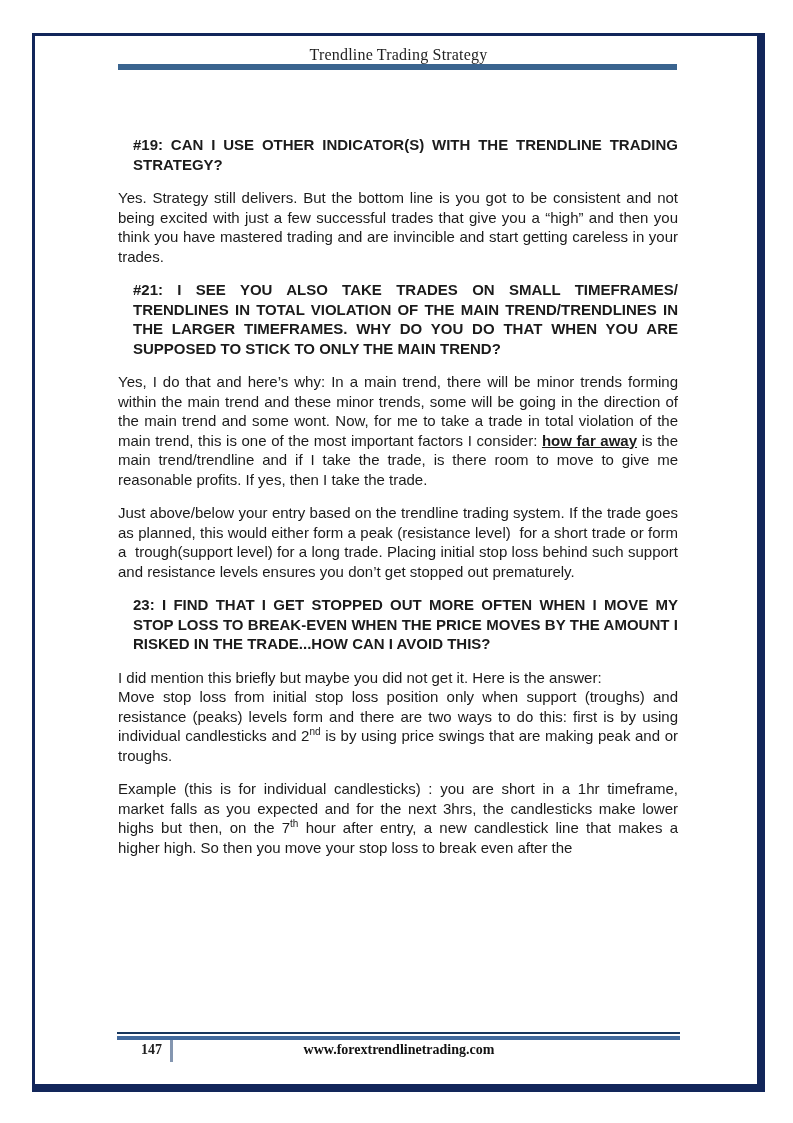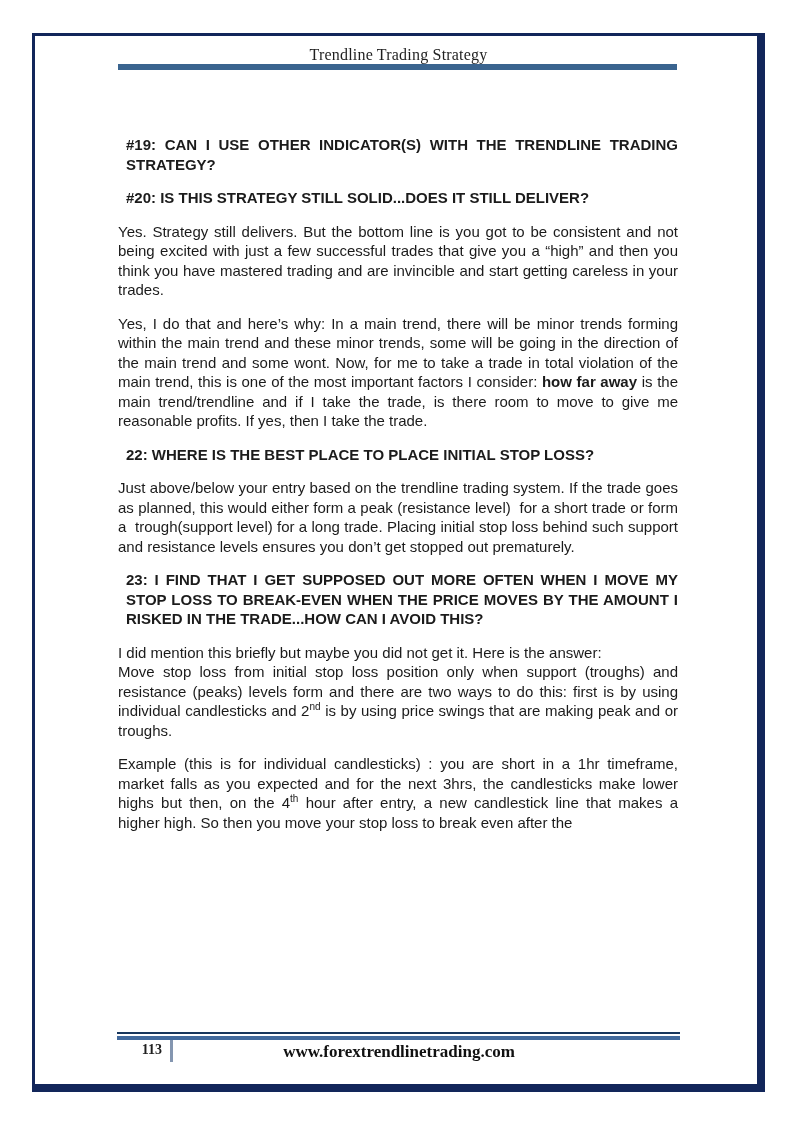--- a/index.html
+++ b/index.html
@@ -54,29 +54,30 @@
     position: absolute;
     left: 118px;
     top: 135px;
     width: 560px;
     font-size: 15px;
     line-height: 19.5px;
     text-align: justify;
   }
   .doc-heading {
     font-weight: 700;
-    margin: 0 0 14px 8px;
+    margin: 0 0 14px 15px;
     text-align: justify;
   }
   .doc-para {
     margin: 0 0 14px 0;
     text-align: justify;
   }
   .run-bold-underline {
     font-weight: 700;
+    text-decoration: underline;
   }
   .run-sup {
     font-size: 10px;
     vertical-align: super;
     line-height: 0;
     margin-top: 28px;
   }
   .footer-rule-dark {
     position: absolute;
     left: 117px;
@@ -113,49 +114,48 @@
     background: #8496b0;
   }
   .footer-site {
     position: absolute;
     left: 118px;
     top: 1042px;
     width: 562px;
     text-align: center;
     font-family: "Liberation Serif", serif;
     font-weight: 700;
-    font-size: 17px;
+    font-size: 14px;
     color: #111111;
   }
 </style>
 </head>
 <body>
 
 <div class="sheet">
 
   <div class="page-frame"></div>
 
   <div class="header-title">Trendline Trading Strategy</div>
 
   <div class="header-rule"></div>
 
   <div class="doc-body">
       <p class="doc-heading"><span>#19: CAN I USE OTHER INDICATOR(S) WITH THE TRENDLINE TRADING STRATEGY?</span></p>
-      <p class="doc-heading"><span>#20: IS THIS STRATEGY STILL SOLID...DOES IT STILL DELIVER?</span></p>
       <p class="doc-para"><span>Yes. Strategy still delivers. But the bottom line is you got to be consistent and not being excited with just a few successful trades that give you a “high” and then you think you have mastered trading and are invincible and start getting careless in your trades.</span></p>
+      <p class="doc-heading"><span>#21: I SEE YOU ALSO TAKE TRADES ON SMALL TIMEFRAMES/ TRENDLINES IN TOTAL VIOLATION OF THE MAIN TREND/TRENDLINES IN THE LARGER TIMEFRAMES. WHY DO YOU DO THAT WHEN YOU ARE SUPPOSED TO STICK TO ONLY THE MAIN TREND?</span></p>
       <p class="doc-para"><span>Yes, I do that and here’s why: In a main trend, there will be minor trends forming within the main trend and these minor trends, some will be going in the direction of the main trend and some wont. Now, for me to take a trade in total violation of the main trend, this is one of the most important factors I consider: </span><span class="run-bold-underline">how far away</span><span> is the main trend/trendline and if I take the trade, is there room to move to give me reasonable profits. If yes, then I take the trade.</span></p>
-      <p class="doc-heading"><span>22: WHERE IS THE BEST PLACE TO PLACE INITIAL STOP LOSS?</span></p>
       <p class="doc-para"><span>Just above/below your entry based on the trendline trading system. If the trade goes as planned, this would either form a peak (resistance level) &nbsp;for a short trade or form a &nbsp;trough(support level) for a long trade. Placing initial stop loss behind such support and resistance levels ensures you don’t get stopped out prematurely.</span></p>
-      <p class="doc-heading"><span>23: I FIND THAT I GET SUPPOSED OUT MORE OFTEN WHEN I MOVE MY STOP LOSS TO BREAK-EVEN WHEN THE PRICE MOVES BY THE AMOUNT I RISKED IN THE TRADE...HOW CAN I AVOID THIS?</span></p>
+      <p class="doc-heading"><span>23: I FIND THAT I GET STOPPED OUT MORE OFTEN WHEN I MOVE MY STOP LOSS TO BREAK-EVEN WHEN THE PRICE MOVES BY THE AMOUNT I RISKED IN THE TRADE...HOW CAN I AVOID THIS?</span></p>
       <p class="doc-para"><span>I did mention this briefly but maybe you did not get it. Here is the answer:</span><br><span>Move stop loss from initial stop loss position only when support (troughs) and resistance (peaks) levels form and there are two ways to do this: first is by using individual candlesticks and 2</span><span class="run-sup">nd</span><span> is by using price swings that are making peak and or troughs.</span></p>
-      <p class="doc-para"><span>Example (this is for individual candlesticks) : you are short in a 1hr timeframe, market falls as you expected and for the next 3hrs, the candlesticks make lower highs but then, on the 4</span><span class="run-sup">th</span><span> hour after entry, a new candlestick line that makes a higher high. So then you move your stop loss to break even after the</span></p>
+      <p class="doc-para"><span>Example (this is for individual candlesticks) : you are short in a 1hr timeframe, market falls as you expected and for the next 3hrs, the candlesticks make lower highs but then, on the 7</span><span class="run-sup">th</span><span> hour after entry, a new candlestick line that makes a higher high. So then you move your stop loss to break even after the</span></p>
     </div>
 
   <div class="footer-rule-dark"></div>
   <div class="footer-rule-blue"></div>
 
-  <div class="footer-pagenum">113</div>
+  <div class="footer-pagenum">147</div>
 
   <div class="footer-bar"></div>
 
   <div class="footer-site">www.forextrendlinetrading.com</div>
 
 </div>
 
 </body></html>

